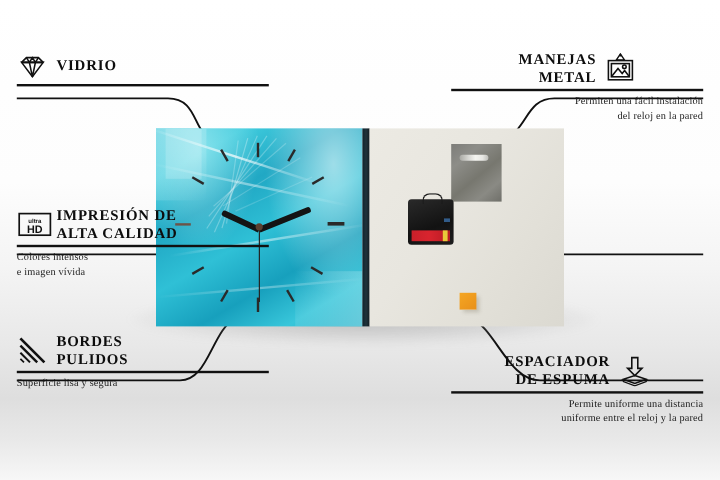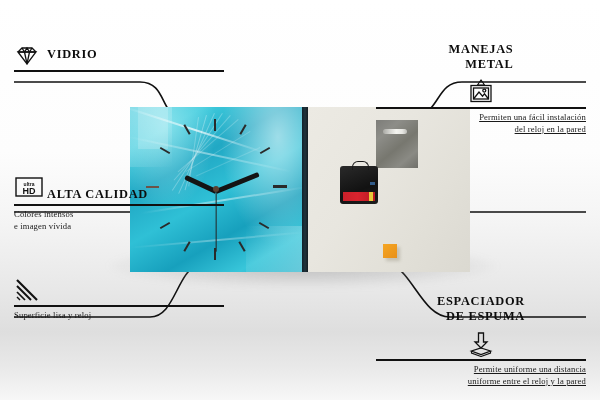--- a/index.html
+++ b/index.html
@@ -83,23 +83,23 @@
     font-size:12.4px;font-weight:bold;letter-spacing:.7px;color:#0d0d0d;
     line-height:1.22;text-transform:uppercase;
   }
   .feat .rule{height:2px;background:#111;margin-top:2px;}
   .feat .desc{
     font-size:8.6px;color:#1a1a1a;line-height:1.35;margin-top:3px;letter-spacing:.15px;
   }
   .feat.left .head{justify-content:flex-start;}
   .feat.left .title{text-align:left;}
   .feat.left .desc{text-align:left;}
-  .feat.right .head{justify-content:center;flex-direction:column;}
+  .feat.right .head{justify-content:center;}
   .feat.right .title{text-align:right;}
-  .feat.right .desc{text-align:right;text-decoration:underline;}
+  .feat.right .desc{text-align:right;}
   .ico{width:26px;height:26px;flex:0 0 26px;display:block;}
   #f-vidrio{left:14px;top:42px;}
   #f-impresion{left:14px;top:172px;}
   #f-bordes{left:14px;top:277px;}
   #f-manejas{left:376px;top:42px;}
   #f-mecanismo{left:376px;top:172px;}
   #f-espaciador{left:376px;top:294px;}
   #f-vidrio .rule{width:210px;}
   #f-impresion .rule{width:210px;}
   #f-bordes .rule{width:210px;}
@@ -210,45 +210,49 @@
   <div class="feat left" id="f-impresion">
     <div class="head">
       <span class="ico">
         <svg viewBox="0 0 30 26" width="30" height="26">
           <rect x="2" y="4" width="26" height="18" fill="none" stroke="#111" stroke-width="1.4"></rect>
           <text x="15" y="12" font-family="Liberation Sans, sans-serif" font-size="5" font-weight="bold" fill="#111" text-anchor="middle">ultra</text>
           <text x="15" y="20" font-family="Liberation Sans, sans-serif" font-size="9" font-weight="bold" fill="#111" text-anchor="middle">HD</text>
         </svg>
       </span>
       <span class="title">
-        <br>
+        <span>IMPRESIÓN DE</span><br>
         <span>ALTA CALIDAD</span>
       </span>
     </div>
     <div class="rule"></div>
     <div class="desc">
       <span>Colores intensos</span><br>
       <span>e imagen vívida</span>
     </div>
   </div>
 
   <div class="feat left" id="f-bordes">
     <div class="head">
       <span class="ico">
         <svg viewBox="0 0 26 26" width="26" height="26" stroke="#111" fill="none">
           <path d="M3 3 L23 23" stroke-width="2.2"></path>
           <path d="M3 9 L17 23" stroke-width="2"></path>
           <path d="M3 15 L11 23" stroke-width="1.7"></path>
           <path d="M3 20 L6 23" stroke-width="1.4"></path>
         </svg>
       </span>
+      <span class="title">
+        <span>BORDES</span><br>
+        <span>PULIDOS</span>
+      </span>
     </div>
     <div class="rule"></div>
     <div class="desc">
-      <span>Superficie lisa y reloj</span>
+      <span>Superficie lisa y segura</span>
     </div>
   </div>
 
   <div class="feat right" id="f-manejas">
     <div class="head">
       <span class="title">
         <span>MANEJAS</span><br>
         <span>METAL</span>
       </span>
       <span class="ico">

